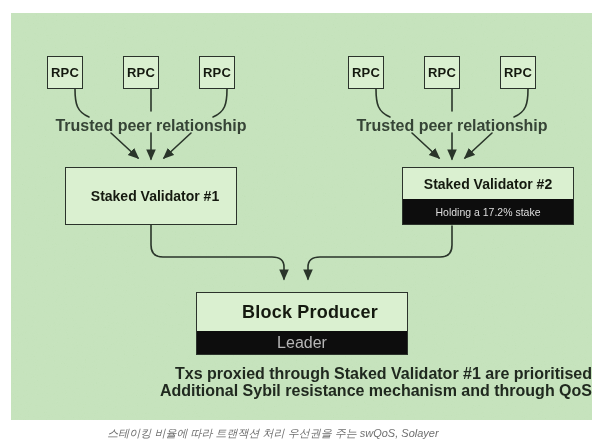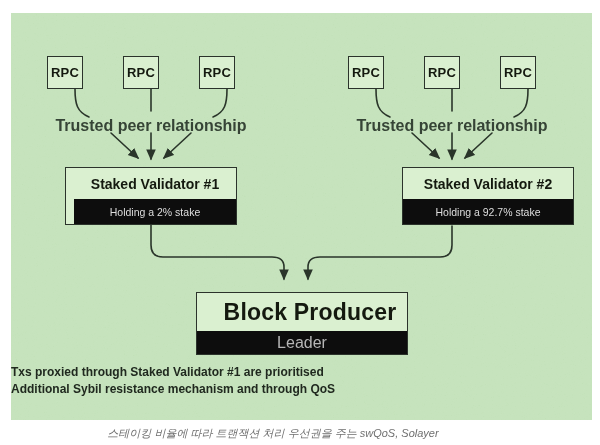--- a/index.html
+++ b/index.html
@@ -29,28 +29,28 @@
     justify-content:center;color:#dedede;}
 
   .rpc{width:36px;height:33px;top:43px;align-items:center;justify-content:center;}
   .rpc .node-title{font-size:13px;letter-spacing:.2px;}
 
   .validator{width:172px;top:154px;height:58px;}
   .validator .node-title{font-size:14px;}
   .validator .node-bar{height:25px;font-size:10.5px;font-weight:500;}
 
   .producer{left:185px;top:279px;width:212px;height:63px;}
-  .producer .node-title{font-size:23px;letter-spacing:.2px;padding-left:16px;}
+  .producer .node-title{font-size:18px;letter-spacing:.2px;padding-left:16px;}
   .producer .node-bar{height:23px;font-size:16px;color:#b5b5b5;}
 
   .peer-label{position:absolute;top:104px;transform:translateX(-50%);
     font-size:16px;font-weight:700;color:#364436;white-space:nowrap;}
 
-  .note{position:absolute;left:0;width:100%;text-align:left;
-    font-size:12px;font-weight:700;color:var(--note-ink);}
+  .note{position:absolute;left:0;width:100%;text-align:right;
+    font-size:16px;font-weight:700;color:var(--note-ink);}
   .note-1{top:352px;}
   .note-2{top:369px;}
 
   .caption{position:absolute;left:0;top:426px;width:546px;text-align:center;
     font-style:italic;font-size:11px;color:var(--caption-ink);}
 </style>
 </head>
 <body>
 
 <div class="stage">
@@ -119,26 +119,25 @@
     </div>
     <div class="node rpc" style="left:489px;">
       <div class="node-title">RPC</div>
     </div>
 
     <div class="peer-label" style="left:140px;">Trusted peer relationship</div>
     <div class="peer-label" style="left:441px;">Trusted peer relationship</div>
 
     <div class="node validator" style="left:54px;padding-left:8px;">
       <div class="node-title">Staked Validator #1</div>
-      <div class="node-bar">Holding a 2% stake</div>
     </div>
 
     <div class="node validator" style="left:366px;margin-left:25px;">
       <div class="node-title">Staked Validator #2</div>
-      <div class="node-bar">Holding a 92.7% stake</div>
+      <div class="node-bar">Holding a 17.2% stake</div>
     </div>
 
     <div class="node producer">
       <div class="node-title">Block Producer</div>
       <div class="node-bar">Leader</div>
     </div>
 
     <div class="note note-1">Txs proxied through Staked Validator #1 are prioritised</div>
     <div class="note note-2">Additional Sybil resistance mechanism and through QoS</div>
   </div>

